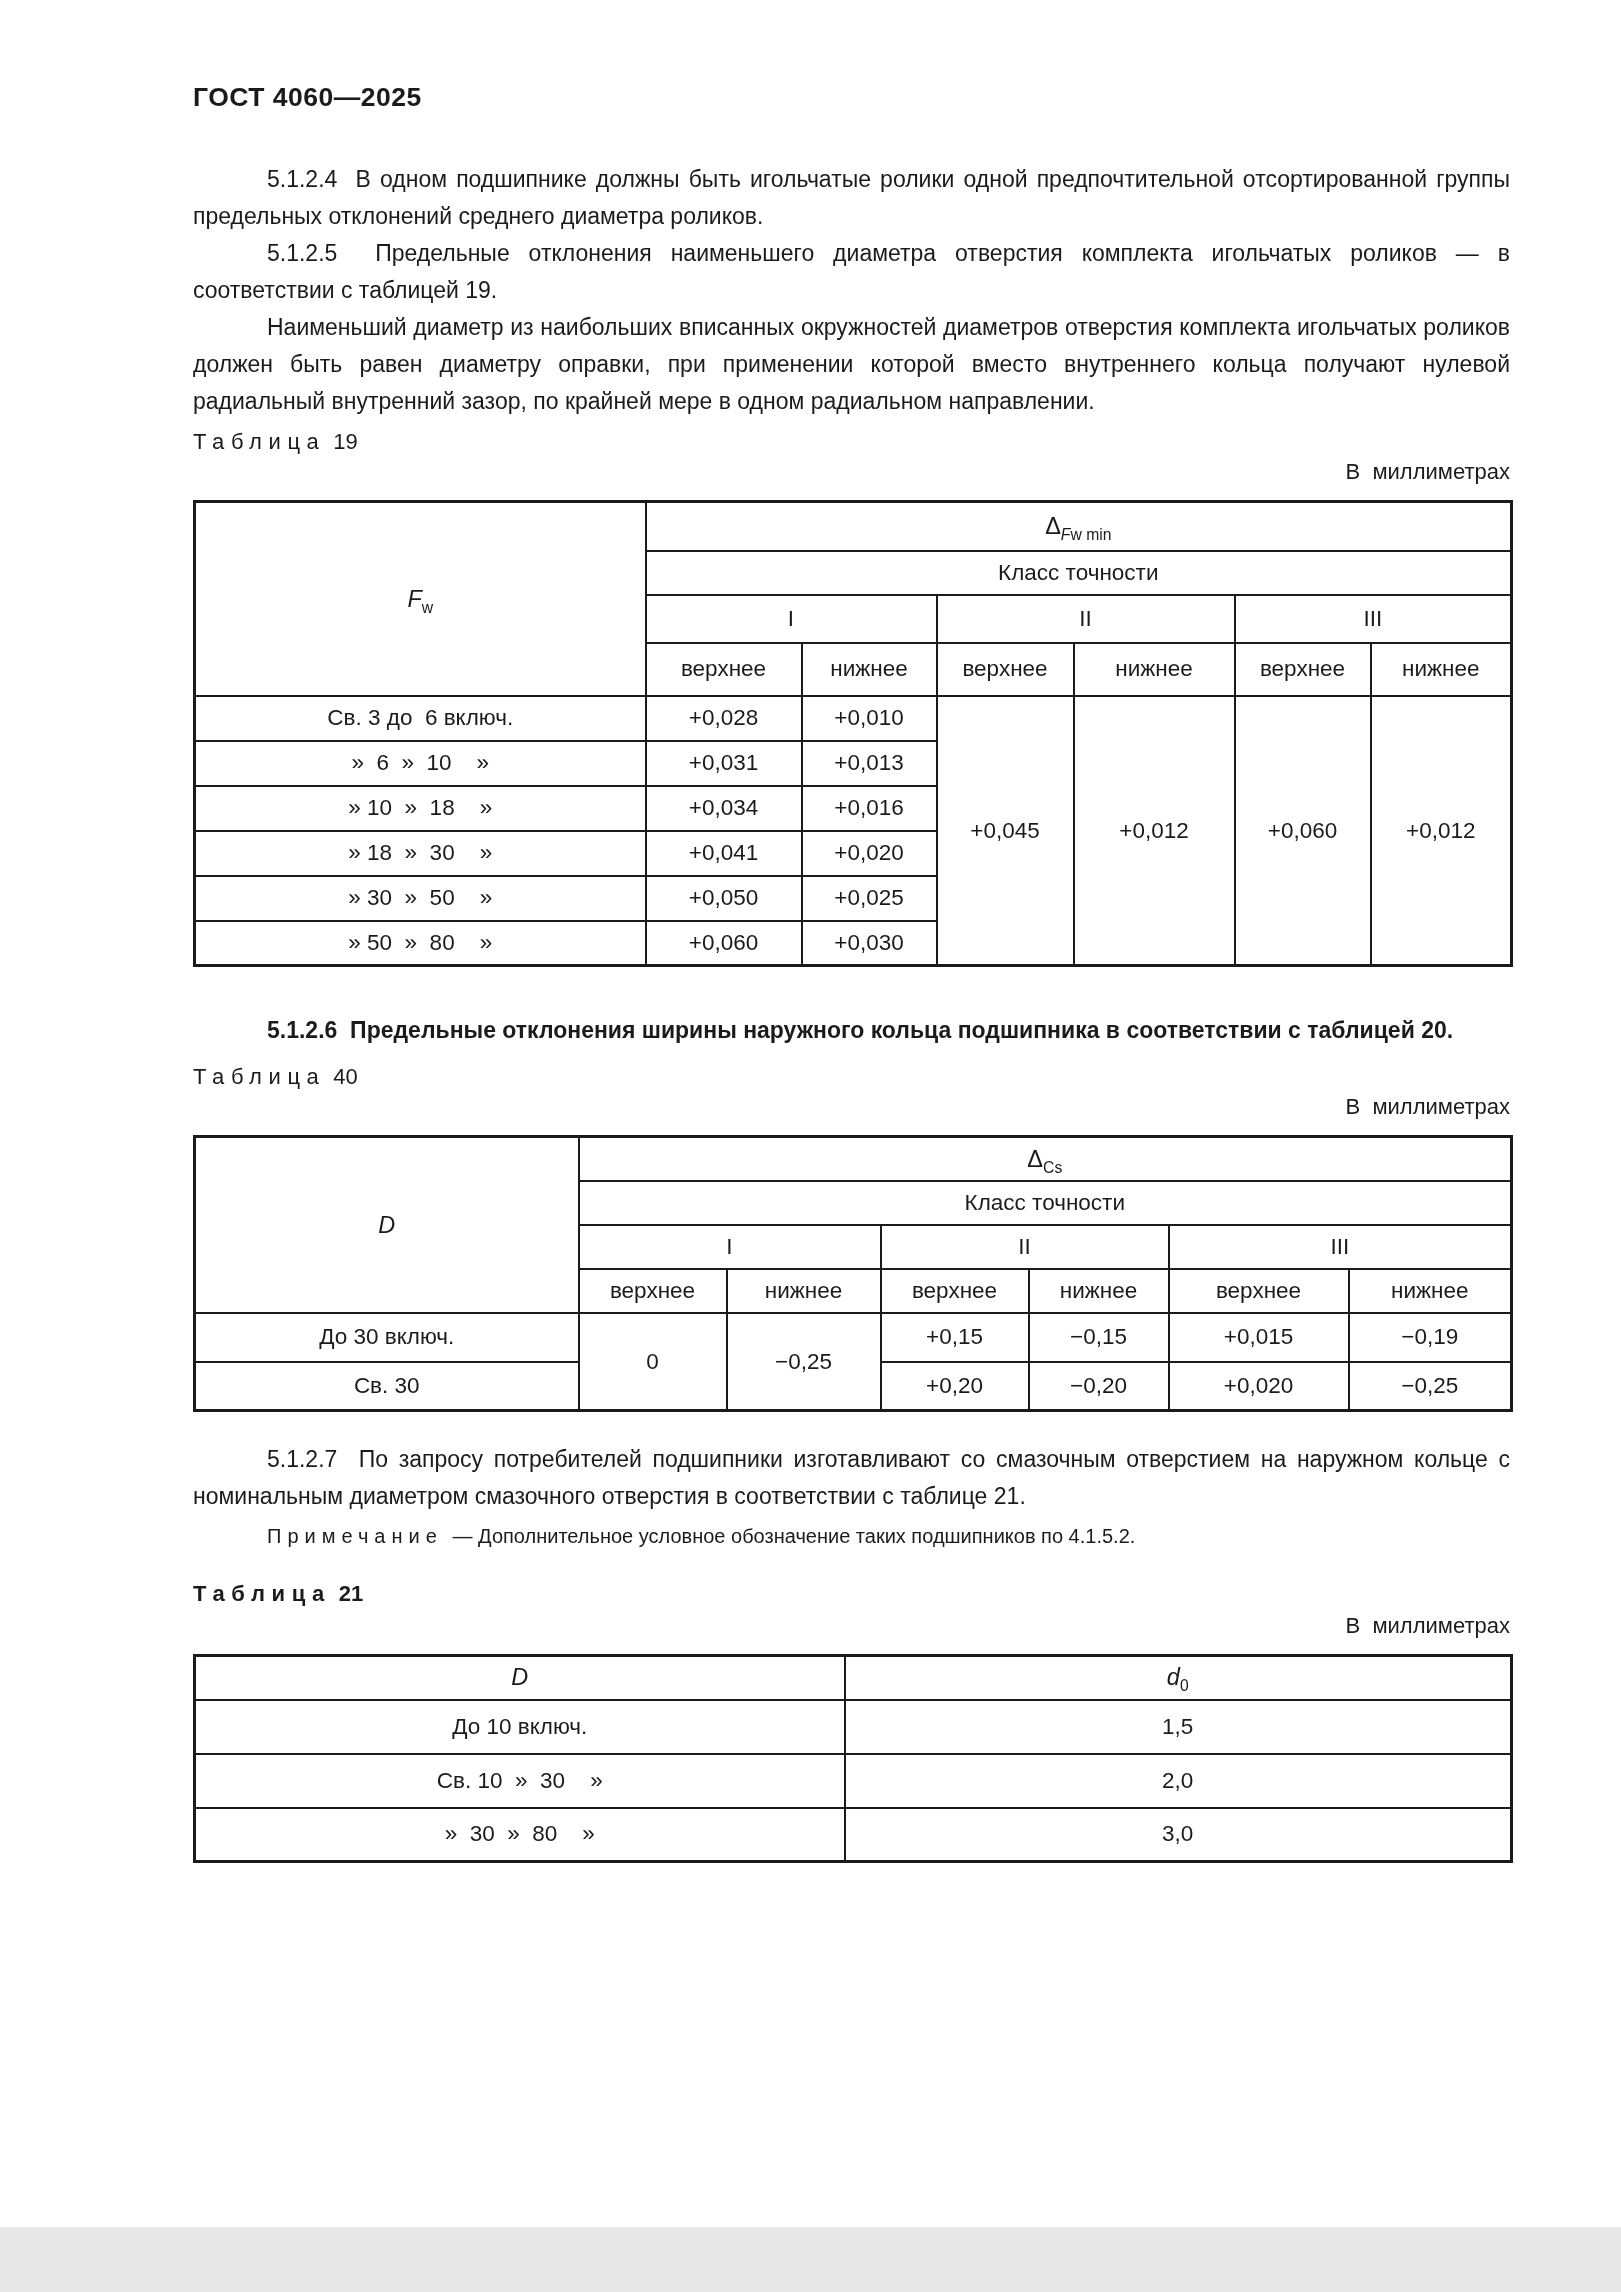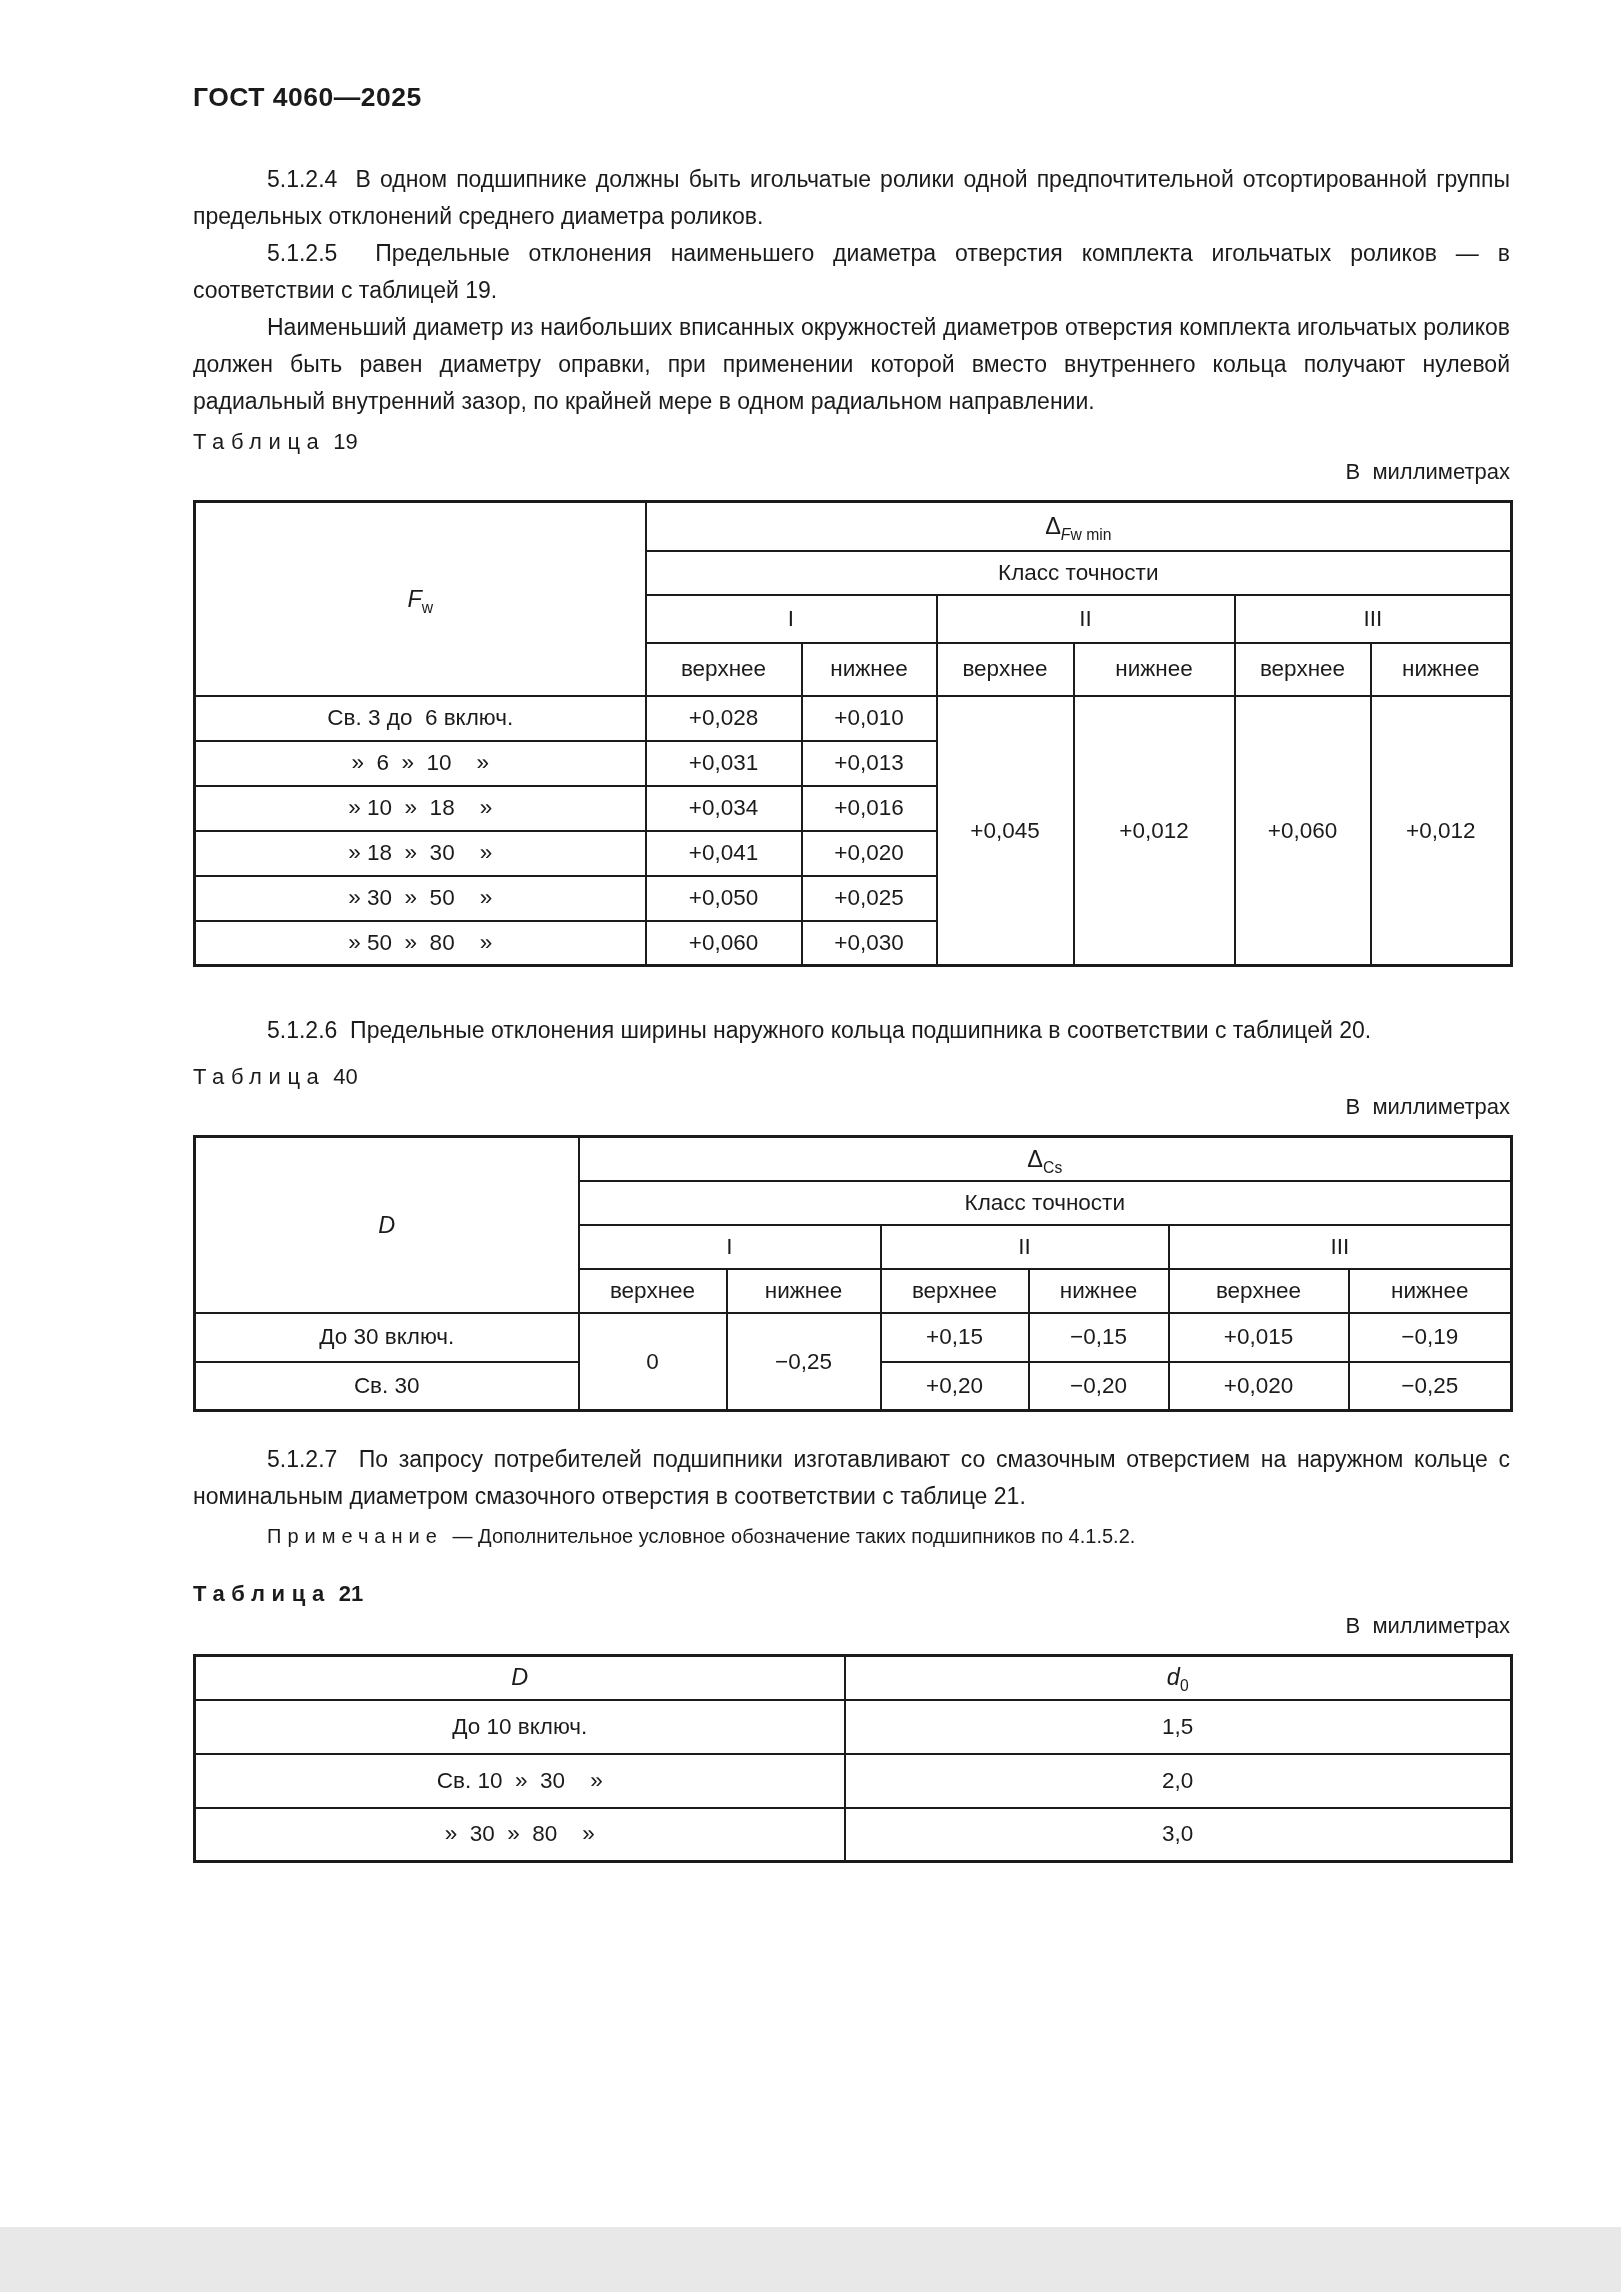--- a/index.html
+++ b/index.html
@@ -49,21 +49,21 @@
   td.pl115{padding-left:113px;}
   td.pl102{padding-left:100px;}
   td.pl190{padding-left:186px;}
   td.pl110{padding-left:108px;}
   td.noh{border-top:none;border-bottom:none;}
   .note{
     font-size:20px;line-height:27.4px;margin-top:7.8px;text-indent:74px;
   }
   .note .nlabel{letter-spacing:.30em;}
   .note .ntext{margin-left:9.8px;}
-  .para.mt46{margin-top:45px;}
+  .para.mt46{margin-top:45px;font-weight:bold;}
   .para.mt30{margin-top:29px;}
   .lbl-mt14{margin-top:13.7px;}
   .lbl-mt30{margin-top:29px;font-weight:bold;}
   .units-mt6{margin-top:5.9px;}
   .t21{margin-top:11.8px;}
   .page-num{font-size:22.5px;line-height:27.4px;margin-top:29px;}
 </style>
 </head>
 <body>
 

